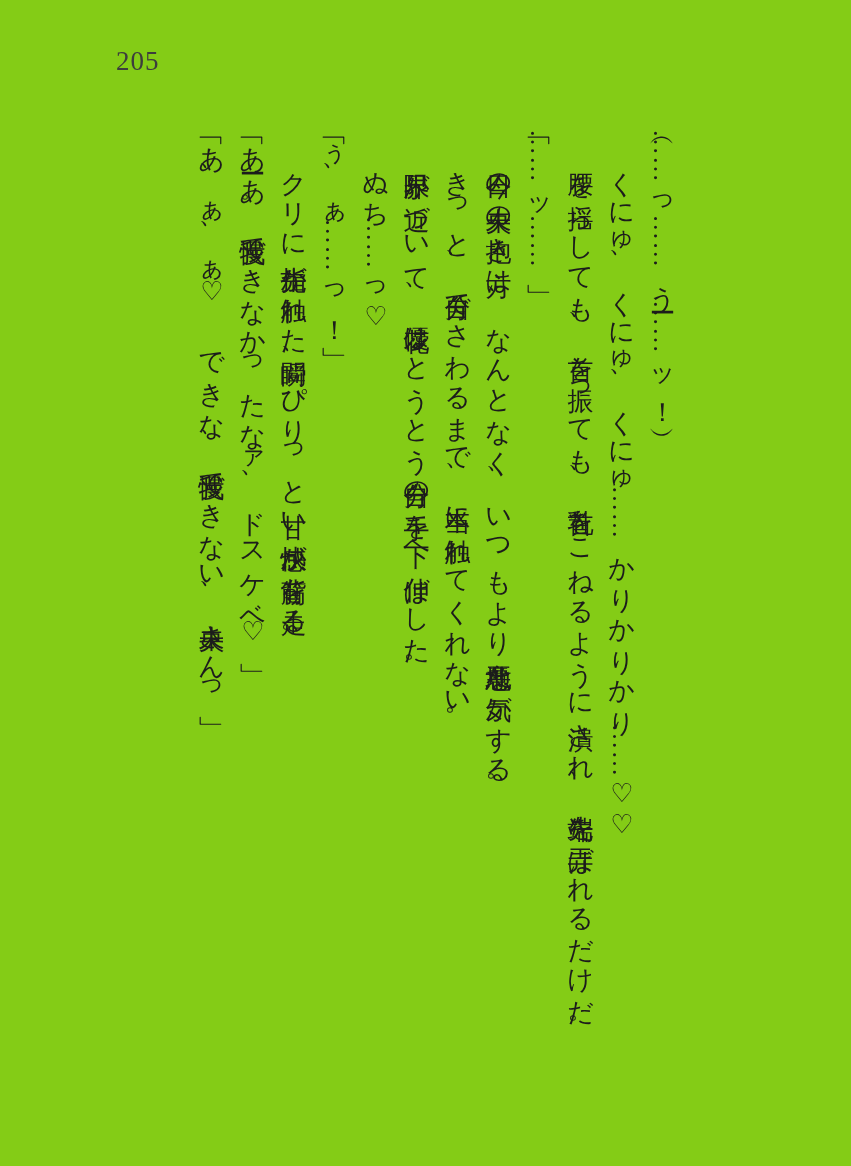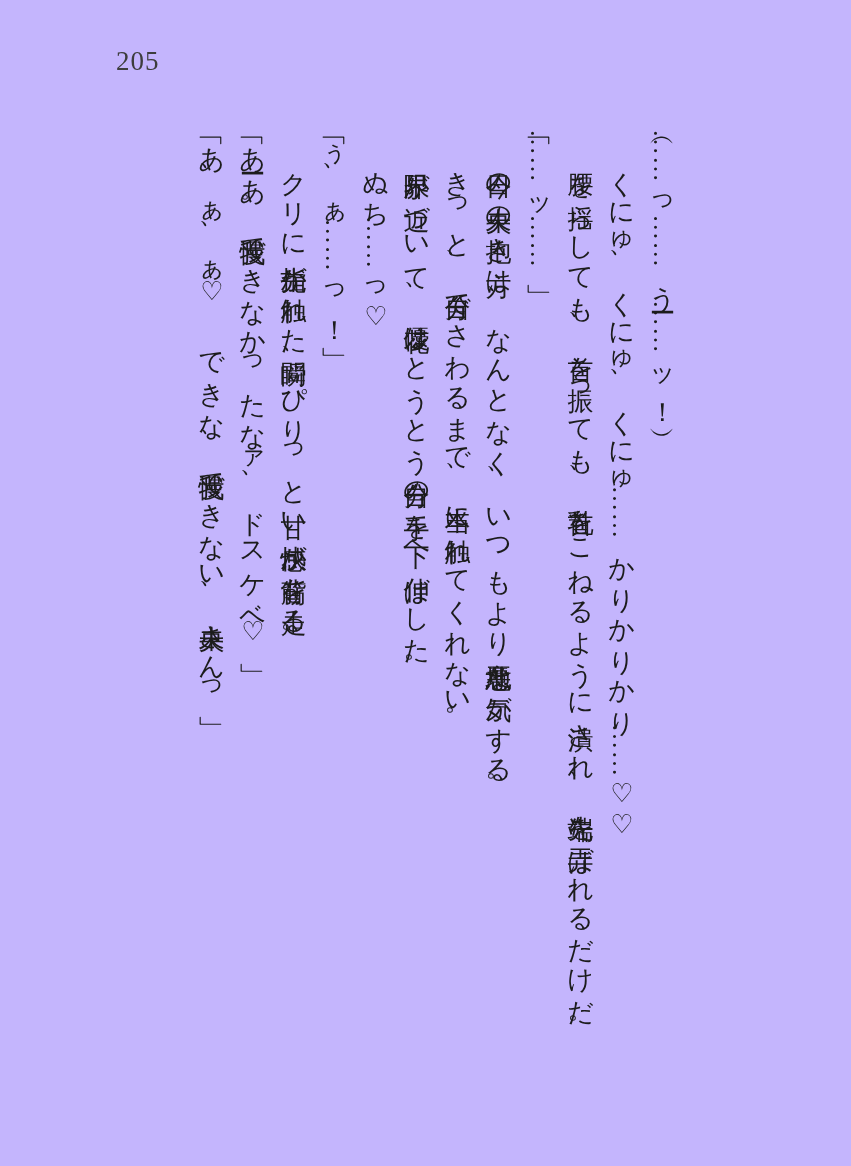--- a/index.html
+++ b/index.html
@@ -4,21 +4,21 @@
 <style>
   html, body {
     margin: 0;
     padding: 0;
     background: #ffffff;
   }
   .page {
     position: relative;
     width: 851px;
     height: 1166px;
-    background: #c4b5fd;
+    background: #84cc16;
     overflow: hidden;
     font-family: "Liberation Serif", "DejaVu Serif", serif;
   }
   .page-number {
     position: absolute;
     left: 116px;
     top: 46px;
     font-size: 27px;
     color: #3d3d3d;
     letter-spacing: 1px;

